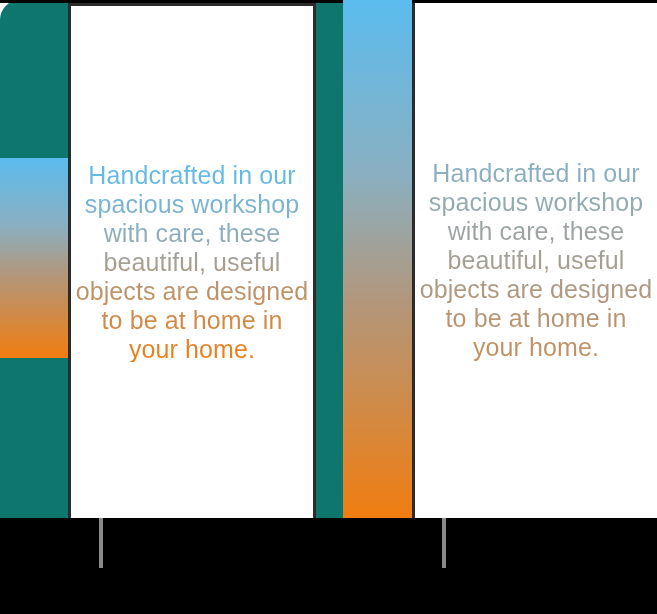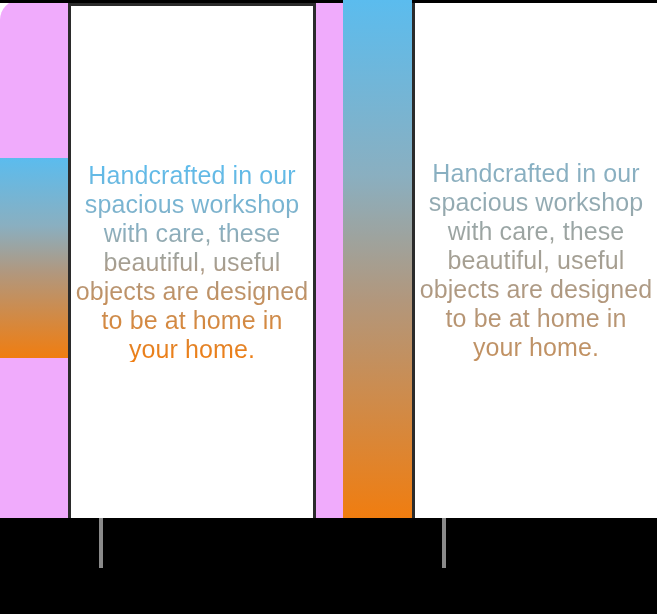--- a/index.html
+++ b/index.html
@@ -12,21 +12,21 @@
     width: 657px;
     height: 614px;
     overflow: hidden;
     font-family: "Liberation Sans", sans-serif;
   }
 
   #stage {
     position: relative;
     width: 568px;
     height: 614px;
-    background: #f0abfc;
+    background: #0f766e;
     border-radius: 20px;
   }
 
   
   .top-rule {
     position: absolute;
     left: 0;
     top: 0;
     width: 657px;
     height: 3px;

